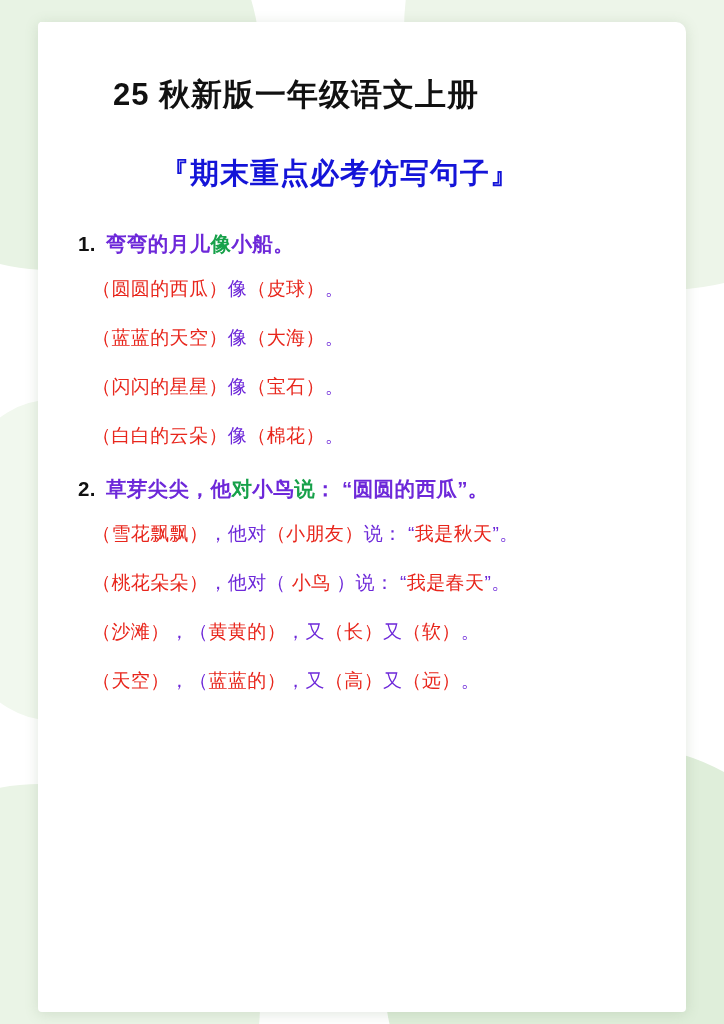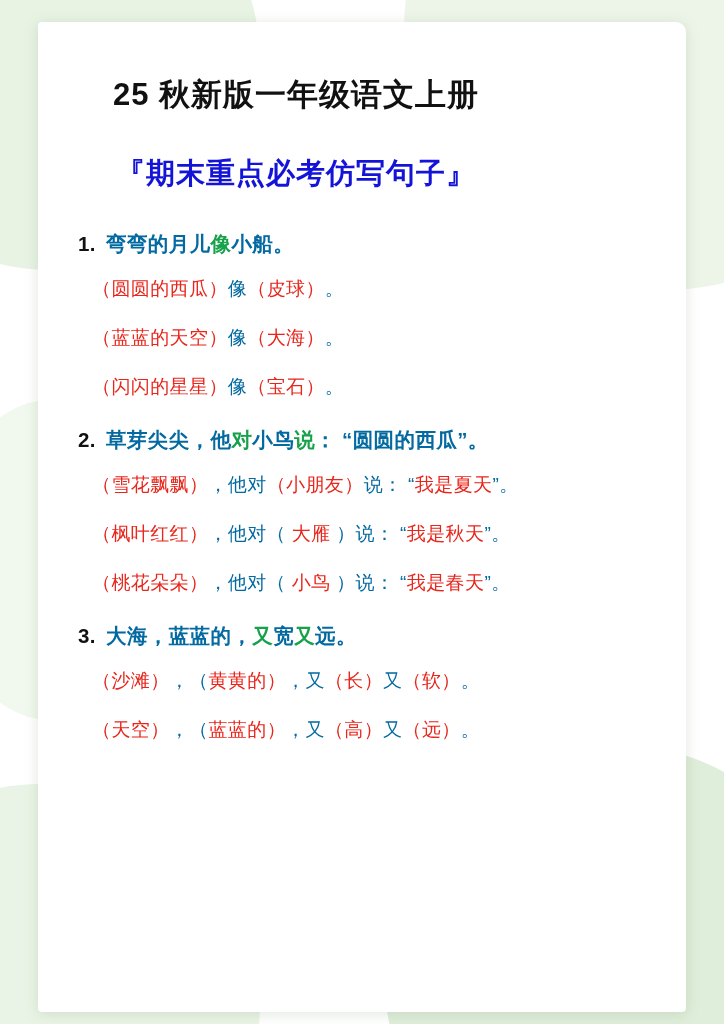--- a/index.html
+++ b/index.html
@@ -115,21 +115,21 @@
   .title-main {
     text-align: center;
     font-size: 31px;
     font-weight: bold;
     color: #111111;
     letter-spacing: 1px;
     margin: 22px 0 0 0;
     font-family: "Liberation Sans", "DejaVu Sans", sans-serif;
   }
   .title-sub {
-    text-align: center;
+    text-align: right;
     font-size: 29px;
     font-weight: bold;
     color: #1414d8;
     letter-spacing: 1px;
     margin: 38px 0 0 0;
     font-family: "Liberation Sans", "DejaVu Sans", sans-serif;
   }
 
   .body-block {
     margin-top: 36px;
@@ -156,21 +156,21 @@
     color: #111111;
     margin: 8px 0 23px 0;
     padding-left: 14px;
     letter-spacing: 0.4px;
     font-family: "Liberation Sans", "DejaVu Sans", sans-serif;
   }
   .red {
     color: #e8261c;
   }
   .blk {
-    color: #0369a1;
+    color: #6d28d9;
   }
   .gap-before-q {
     margin-top: 26px;
   }
 </style>
 </head>
 <body>
 
 <div class="bg-layer">
   <div class="blob-top-left"></div>
@@ -188,21 +188,20 @@
 
 <div class="content">
   <div class="title-main">25 秋新版一年级语文上册</div>
   <div class="title-sub">『期末重点必考仿写句子』</div>
 
   <div class="body-block" id="exercise-list">
       <div class="q-line"><span class="q-num">1. </span><span class="blk">弯弯的月儿</span><span class="green">像</span><span class="blk">小船。</span></div>
       <div class="a-line"><span class="red">（</span><span class="red">圆圆的西瓜</span><span class="red">）</span><span class="blk">像</span><span class="red">（</span><span class="red">皮球</span><span class="red">）</span><span class="blk">。</span></div>
       <div class="a-line"><span class="red">（</span><span class="red">蓝蓝的天空</span><span class="red">）</span><span class="blk">像</span><span class="red">（</span><span class="red">大海</span><span class="red">）</span><span class="blk">。</span></div>
       <div class="a-line"><span class="red">（</span><span class="red">闪闪的星星</span><span class="red">）</span><span class="blk">像</span><span class="red">（</span><span class="red">宝石</span><span class="red">）</span><span class="blk">。</span></div>
+      <div class="a-line"><span class="red">（</span><span class="red">白白的云朵</span><span class="red">）</span><span class="blk">像</span><span class="red">（</span><span class="red">棉花</span><span class="red">）</span><span class="blk">。</span></div>
       <div class="q-line gap-before-q"><span class="q-num">2. </span><span class="blk">草芽尖尖，他</span><span class="green">对</span><span class="blk">小鸟</span><span class="green">说</span><span class="blk">： “圆圆的西瓜”。</span></div>
-      <div class="a-line"><span class="red">（</span><span class="red">雪花飘飘</span><span class="red">）</span><span class="blk">，他对</span><span class="red">（</span><span class="red">小朋友</span><span class="red">）</span><span class="blk">说： “</span><span class="red">我是夏天</span><span class="blk">”。</span></div>
-      <div class="a-line"><span class="red">（</span><span class="red">枫叶红红</span><span class="red">）</span><span class="blk">，他对（ </span><span class="red">大雁</span><span class="blk"> ）说： “</span><span class="red">我是秋天</span><span class="blk">”。</span></div>
+      <div class="a-line"><span class="red">（</span><span class="red">雪花飘飘</span><span class="red">）</span><span class="blk">，他对</span><span class="red">（</span><span class="red">小朋友</span><span class="red">）</span><span class="blk">说： “</span><span class="red">我是秋天</span><span class="blk">”。</span></div>
       <div class="a-line"><span class="red">（</span><span class="red">桃花朵朵</span><span class="red">）</span><span class="blk">，他对（ </span><span class="red">小鸟</span><span class="blk"> ）说： “</span><span class="red">我是春天</span><span class="blk">”。</span></div>
-      <div class="q-line gap-before-q"><span class="q-num">3. </span><span class="blk">大海，蓝蓝的，</span><span class="green">又</span><span class="blk">宽</span><span class="green">又</span><span class="blk">远。</span></div>
       <div class="a-line"><span class="red">（</span><span class="red">沙滩</span><span class="red">）</span><span class="blk">，（</span><span class="red">黄黄的</span><span class="red">）</span><span class="blk">，又</span><span class="red">（</span><span class="red">长</span><span class="red">）</span><span class="blk">又</span><span class="red">（</span><span class="red">软</span><span class="red">）</span><span class="blk">。</span></div>
       <div class="a-line"><span class="red">（</span><span class="red">天空</span><span class="red">）</span><span class="blk">，（</span><span class="red">蓝蓝的</span><span class="red">）</span><span class="blk">，又</span><span class="red">（</span><span class="red">高</span><span class="red">）</span><span class="blk">又</span><span class="red">（</span><span class="red">远</span><span class="red">）</span><span class="blk">。</span></div>
     </div>
 </div>
 
 </body></html>

